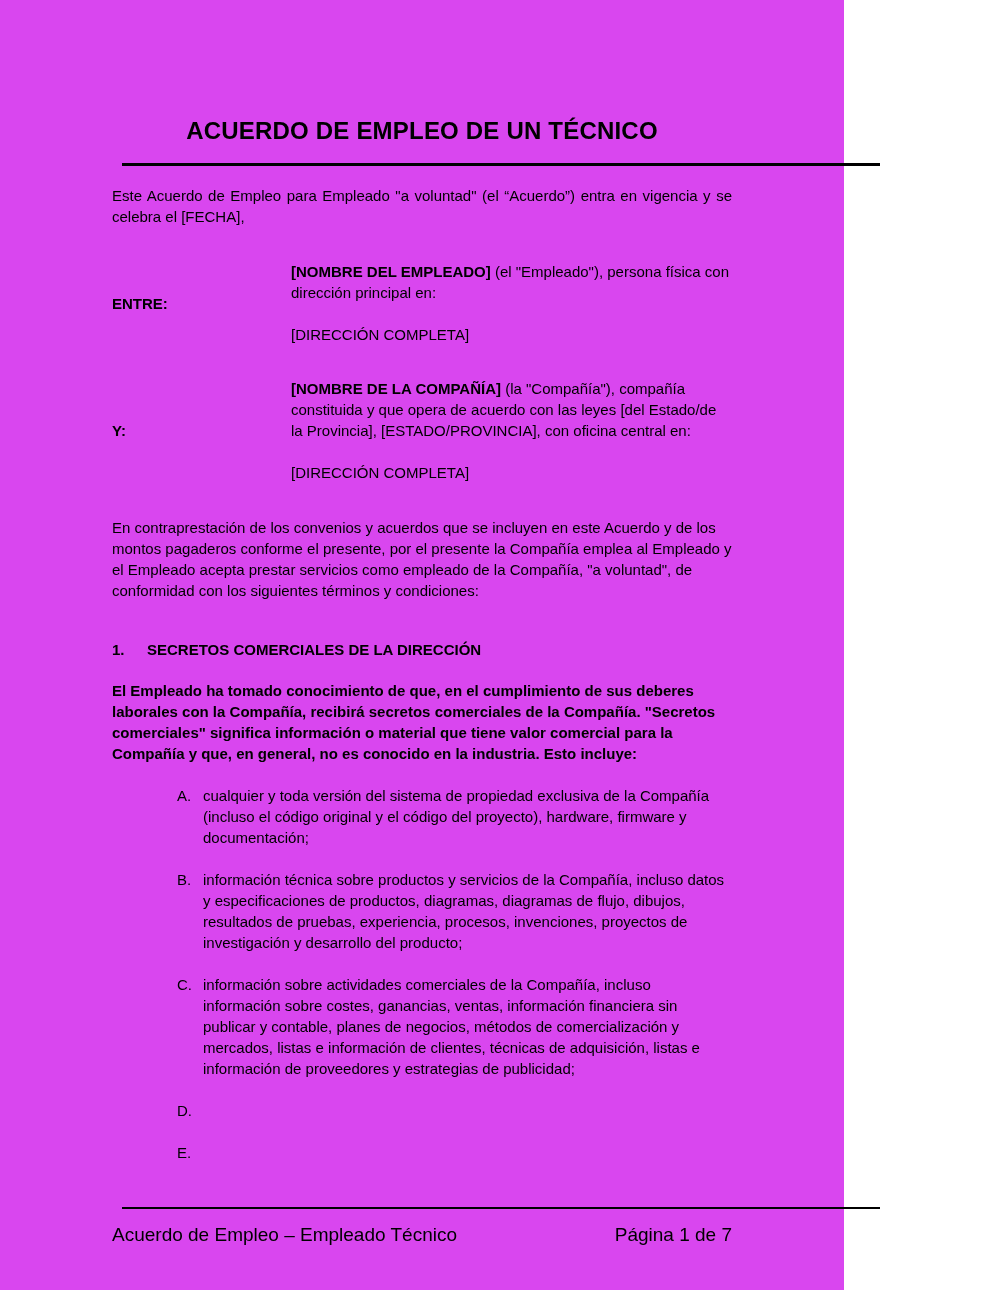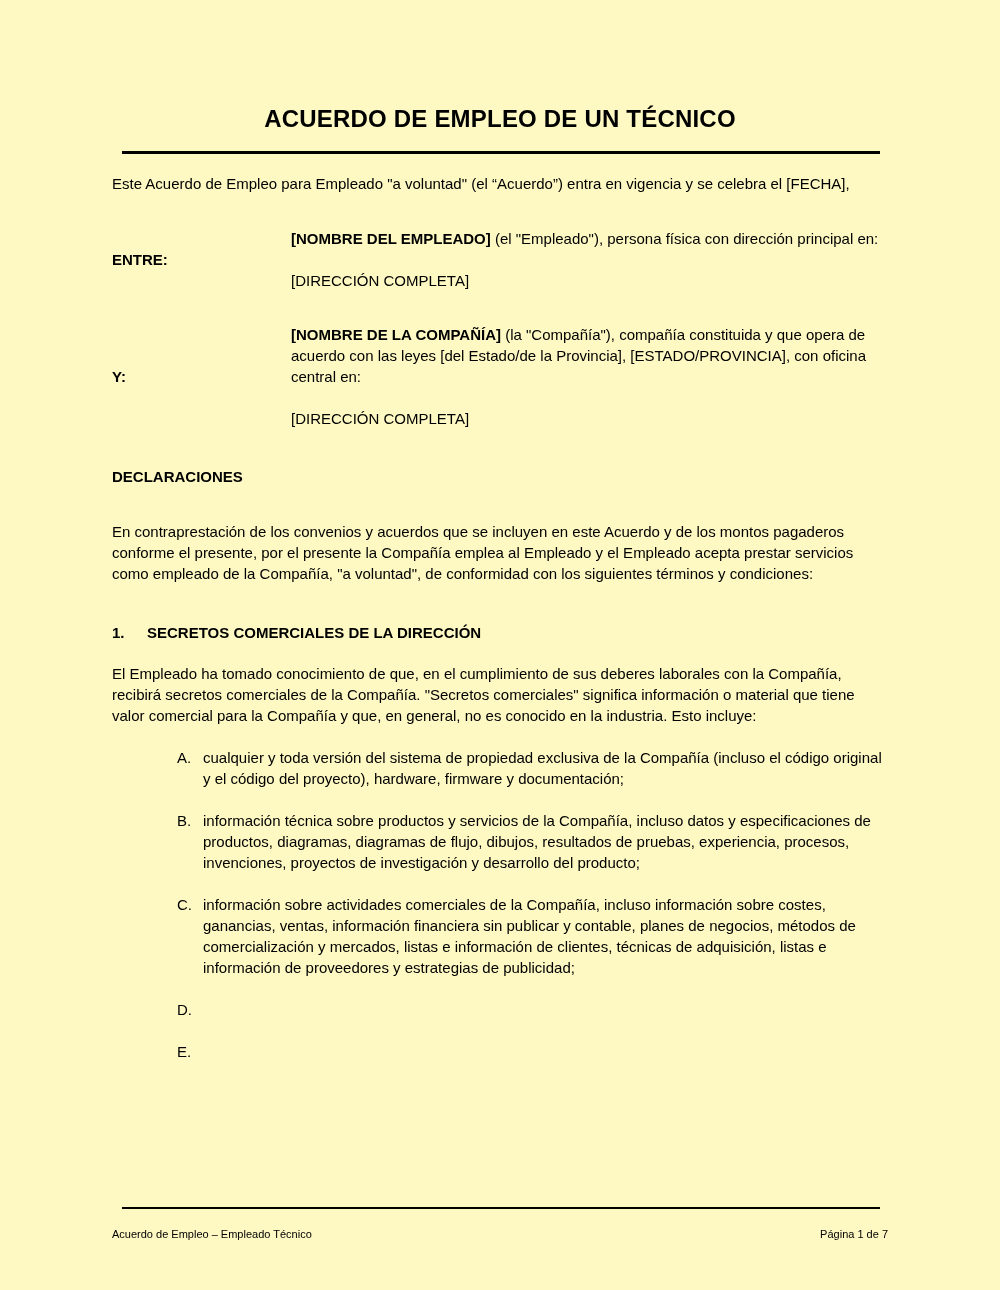--- a/index.html
+++ b/index.html
@@ -11,25 +11,25 @@
   body {
     width: 1000px;
     height: 1290px;
     font-family: "Liberation Sans", sans-serif;
     color: #000000;
     -webkit-font-smoothing: antialiased;
   }
 
   .page {
     position: relative;
-    width: 1000px;
+    width: 844px;
     height: 1290px;
     box-sizing: border-box;
-    padding: 0 112px 0 112px;
-    background: #fef9c3;
+    padding: 12px 112px 0 112px;
+    background: #d946ef;
   }
 
   
   .doc-title {
     margin: 0;
     padding-top: 104px;
     text-align: center;
     font-size: 24px;
     font-weight: bold;
     letter-spacing: 0.2px;
@@ -103,20 +103,21 @@
   }
   .numbered-heading .num {
     flex: 0 0 35px;
   }
   .numbered-heading .htext {
     flex: 1 1 auto;
   }
 
   .section-body {
     margin-top: 20px;
+    font-weight: bold;
   }
 
   
   .letter-list {
     margin: 0;
     padding: 0;
     list-style: none;
   }
   .letter-item {
     display: flex;
@@ -146,21 +147,21 @@
     margin-left: 10px;
     width: 758px;
     height: 0;
     border-top: 2px solid #000000;
   }
   .footer-row {
     display: flex;
     justify-content: space-between;
     align-items: baseline;
     margin-top: 15px;
-    font-size: 11px;
+    font-size: 19px;
     line-height: 21px;
   }
   .footer-left { text-align: left; }
   .footer-right { text-align: center; }
 </style>
 </head>
 <body>
 
 <div class="page">
 
@@ -183,21 +184,20 @@
   <div class="party-block second">
     <div class="party-row">
       <div class="party-label">Y:</div>
       <div class="party-body">
         <span class="strong">[NOMBRE DE LA COMPAÑÍA]</span><span> (la "Compañía"), compañía constituida y que opera de acuerdo con las leyes [del Estado/de la Provincia], [ESTADO/PROVINCIA], con oficina central en:</span>
         <div class="party-address">[DIRECCIÓN COMPLETA]</div>
       </div>
     </div>
   </div>
 
-  <div class="section-heading">DECLARACIONES</div>
 
   <p class="para declarations-body">En contraprestación de los convenios y acuerdos que se incluyen en este Acuerdo y de los montos pagaderos conforme el presente, por el presente la Compañía emplea al Empleado y el Empleado acepta prestar servicios como empleado de la Compañía, "a voluntad", de conformidad con los siguientes términos y condiciones:</p>
 
   <div class="numbered-heading">
     <span class="num">1.</span>
     <span class="htext">SECRETOS COMERCIALES DE LA DIRECCIÓN</span>
   </div>
 
   <p class="para section-body">El Empleado ha tomado conocimiento de que, en el cumplimiento de sus deberes laborales con la Compañía, recibirá secretos comerciales de la Compañía. "Secretos comerciales" significa información o material que tiene valor comercial para la Compañía y que, en general, no es conocido en la industria. Esto incluye:</p>
 

